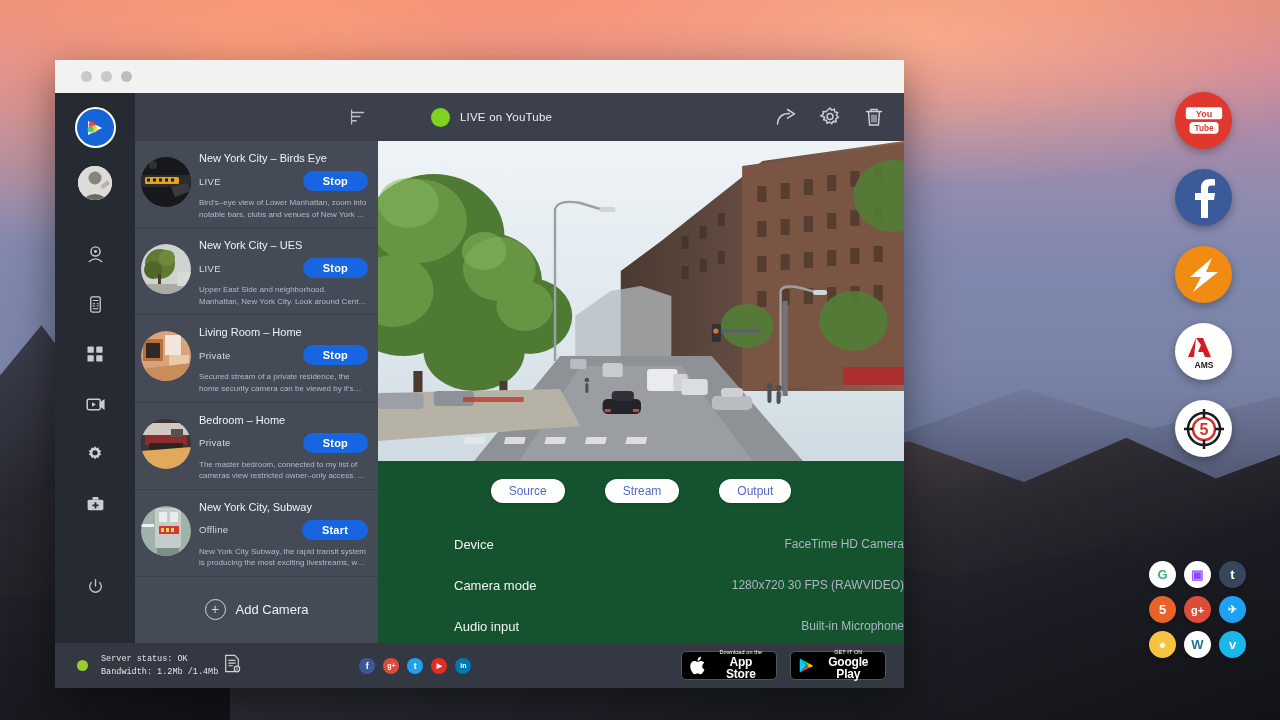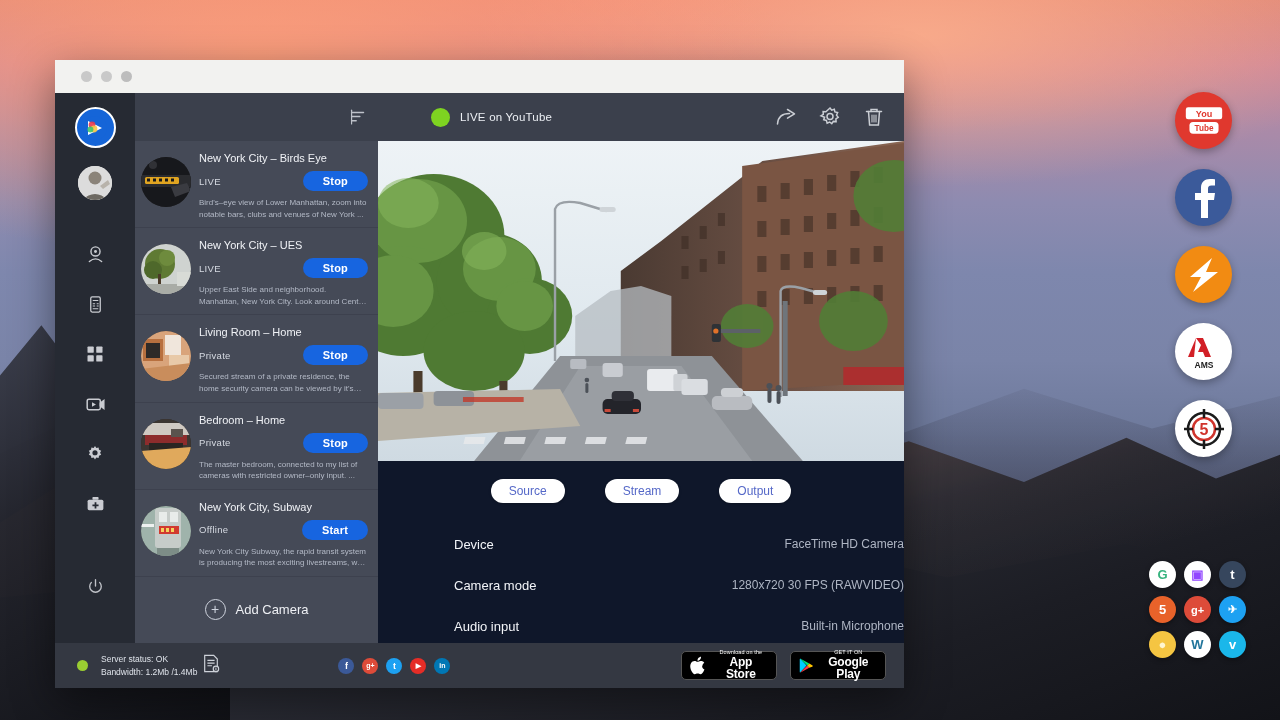--- a/index.html
+++ b/index.html
@@ -157,21 +157,21 @@
   }
   .addcam-circ {
     width: 21px; height: 21px; border-radius: 50%;
     border: 1.3px solid #cfd4de; color: #cfd4de;
     display: flex; align-items: center; justify-content: center;
     font-size: 14px; line-height: 1;
   }
   .addcam-lbl { color: #eef0f4; font-size: 13px; }
 
   
-  .detail { flex: 1 1 auto; display: flex; flex-direction: column; min-width: 0; background: #0f172a; }
+  .detail { flex: 1 1 auto; display: flex; flex-direction: column; min-width: 0; background: #14532d; }
   .preview { height: 320px; flex: 0 0 auto; position: relative; overflow: hidden; background: #9fb4c4; }
   .pv-svg { position: absolute; inset: 0; width: 100%; height: 100%; }
 
   .pillrow { display: flex; justify-content: center; gap: 40px; padding: 18px 0 0 0; }
   .pill {
     background: #ffffff; color: #5568c8; border: none; border-radius: 13px;
     font-size: 12px; padding: 5px 18px; cursor: pointer; font-family: inherit;
     box-shadow: 0 1px 3px rgba(0,0,0,.2);
   }
 
@@ -179,21 +179,21 @@
   .specrow { display: flex; margin-bottom: 26px; justify-content: space-between; }
   .speckey { width: 152px; color: #f2f4f8; font-size: 13px; }
   .specval { color: #aeb5c3; font-size: 12px; }
 
   
   .statusbar {
     height: 45px; background: #343842; flex: 0 0 auto;
     display: flex; align-items: center; padding: 0 18px 0 22px;
   }
   .sb-dot { width: 11px; height: 11px; border-radius: 50%; background: #9acd32; margin-right: 13px; }
-  .sb-text { color: #dfe3ea; font-size: 8.5px; line-height: 1.45; }
+  .sb-text { color: #dfe3ea; font-size: 8.5px; line-height: 1.45; font-family: Liberation Mono, monospace; }
   .sb-doc { margin-left: 5px; opacity: .9; }
   .sb-social { display: flex; gap: 8px; margin-left: 118px; }
   .soc { width: 16px; height: 16px; border-radius: 50%; display: flex; align-items: center; justify-content: center;
          font-size: 9px; font-weight: bold; color: #fff; }
   .stores { margin-left: auto; display: flex; gap: 13px; }
   .store {
     background: #000; border-radius: 5px; height: 29px; width: 96px;
     display: flex; align-items: center; gap: 6px; padding: 0 8px;
     cursor: pointer; border: .5px solid #555; text-align: center;
   }
@@ -424,21 +424,21 @@
                 <path d="M0 32 L50 28 L50 50 L0 50 Z" fill="#e0a95c"></path>
                 <rect x="30" y="10" width="12" height="8" fill="#5a534d"></rect>
               </svg>
             </div>
             <div class="caminfo">
               <div class="camtitle">Bedroom – Home</div>
               <div class="camrow">
                 <span class="camstatus">Private</span>
                 <button class="cambtn">Stop</button>
               </div>
-              <div class="camdesc">The master bedroom, connected to my list of cameras with restricted owner–only input. ...</div>
+              <div class="camdesc">The master bedroom, connected to my list of cameras view restricted owner–only access. ...</div>
             </div>
           </div>
 
           <div class="camitem">
             <div class="camthumb">
               <svg width="50" height="50" viewBox="0 0 50 50">
                 <rect width="50" height="50" fill="#9fb3ab"></rect>
                 <rect x="14" y="2" width="26" height="40" rx="3" fill="#c6ccc9"></rect>
                 <rect x="18" y="6" width="8" height="10" fill="#e8ecea"></rect>
                 <rect x="29" y="6" width="8" height="10" fill="#e8ecea"></rect>

